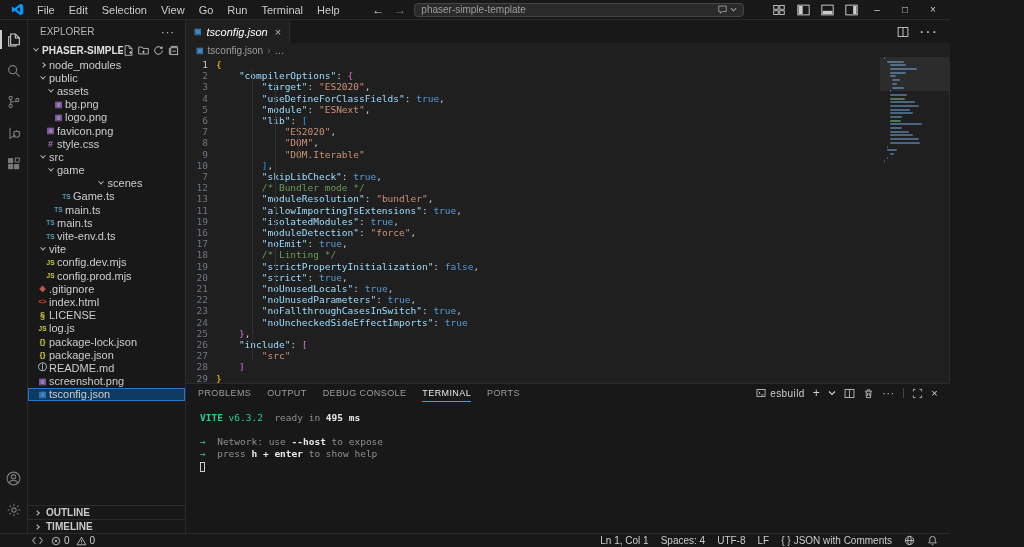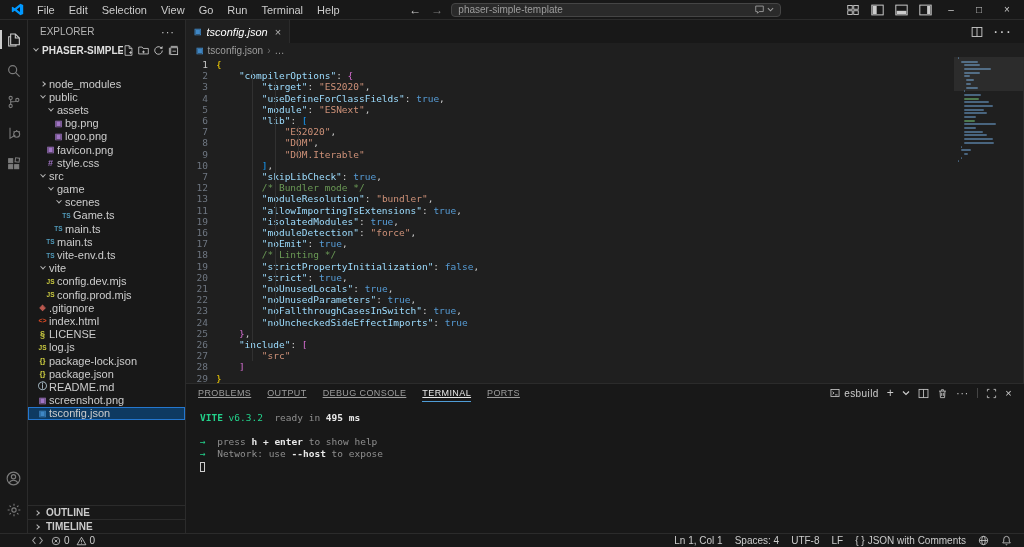--- a/index.html
+++ b/index.html
@@ -1,18 +1,18 @@
 <!DOCTYPE html>
 <html><head>
 <meta charset="utf-8">
 <style>
   * { box-sizing: border-box; margin: 0; padding: 0; }
   html,body { width:1024px; height:547px; overflow:hidden; background:#181818;
               font-family:"Liberation Sans", sans-serif; color:#cccccc; }
-  .app { width:1024px; height:547px; display:flex; flex-direction:column; }
+  .app { width:950px; height:547px; display:flex; flex-direction:column; }
 
   
   .titlebar { height:20px; flex:0 0 20px; display:flex; align-items:center;
               background:#181818; border-bottom:1px solid #2b2b2b; font-size:11px; }
   .tb-left { display:flex; align-items:center; gap:2px; padding-left:6px; }
   .menu-item { padding:2px 7px; color:#cccccc; border-radius:4px; cursor:default; }
   .tb-center { flex:1; display:flex; align-items:center; justify-content:center; gap:6px; }
   .nav-arrow { color:#cccccc; font-size:12px; padding:0 2px; }
   .nav-arrow.dim { color:#7a7a7a; }
   .cmd-center { width:330px; height:14px; background:#2a2a2a; border:1px solid #454545;
@@ -40,21 +40,21 @@
   .sidebar { width:158px; flex:0 0 158px; background:#181818; border-right:1px solid #2b2b2b;
              display:flex; flex-direction:column; min-height:0; }
   .sb-header { height:23px; flex:0 0 23px; display:flex; align-items:center;
                justify-content:space-between; padding:0 10px 0 12px; font-size:10px;
                color:#b5b5b5; }
   .sb-ellipsis { color:#cccccc; letter-spacing:1px; font-size:11px; }
   .sb-section { height:15px; flex:0 0 15px; display:flex; align-items:center; padding:0 4px 0 4px;
                 font-size:10px; font-weight:bold; color:#e0e0e0; }
   .sb-section .sec-label { flex:1; white-space:nowrap; overflow:hidden; }
   .sec-actions { display:flex; gap:4px; align-items:center; padding-right:2px; }
-  .tree { position:relative;margin-top:19px; }
+  .tree { position:relative; }
   .tree-row { height:13.2px; display:flex; align-items:center; font-size:11px;
               white-space:nowrap; color:#cccccc; }
   .tree-row.selected { background:#0e3a61; outline:1px solid #2477cf; outline-offset:-1px; }
   .slot { width:13px; flex:0 0 13px; display:flex; align-items:center; justify-content:center; }
   .chev { width:4px; height:4px; border-right:1.2px solid #b8b8b8; border-bottom:1.2px solid #b8b8b8;
           display:inline-block; }
   .chev.open { transform:rotate(45deg) translate(-1px,-1px); }
   .chev.closed { transform:rotate(-45deg); }
   .fi { font-weight:bold; font-size:6.5px; letter-spacing:0; }
   .fi-ts { color:#519aba; }
@@ -98,21 +98,21 @@
   .mm-line { height:2px; margin-bottom:1.7px; border-radius:1px; }
   .mm-slider { position:absolute; top:0; left:-4px; right:-8px; height:34px;
                background:rgba(255,255,255,0.06); }
   .code-scroll-edge { position:absolute; right:0; top:0; bottom:0; width:1px; background:#2b2b2b; }
 
   
   .panel { flex:1; background:#181818; border-top:1px solid #2b2b2b; display:flex;
            flex-direction:column; min-height:0; }
   .panel-tabs { height:18px; flex:0 0 18px; display:flex; align-items:center; gap:16px;
                 padding:0 12px; font-size:9px; letter-spacing:.4px; color:#9d9d9d; }
-  .panel-tab { height:100%; display:flex; align-items:center;text-decoration:underline; }
+  .panel-tab { height:100%; display:flex; align-items:center; }
   .panel-tab.active { color:#e7e7e7; border-bottom:1px solid #4f9cd6; }
   .panel-actions { margin-left:auto; display:flex; align-items:center; gap:8px; color:#cccccc;
                    font-size:10px; }
   .pa-term-item { display:flex; align-items:center; gap:4px; font-size:10px; color:#cccccc; }
   .pa-sep { width:1px; height:10px; background:#444444; }
   .term { flex:1; padding:10px 0 0 14px; font:9.5px/12px "DejaVu Sans Mono", monospace;
           color:#cccccc; }
   .term-line { min-height:12px; white-space:pre; }
   .tm-g { color:#23d18b; } .tm-gb { color:#23d18b; font-weight:bold; }
   .tm-d { color:#8f8f8f; } .tm-w { color:#e8e8e8; } .tm-wb { color:#e8e8e8; font-weight:bold; }
@@ -363,21 +363,21 @@
               <span class="chev open"></span>
             </span>
             <span>src</span>
           </div>
           <div class="tree-row" style="padding-left: 16px; text-align: right;">
             <span class="slot">
               <span class="chev open"></span>
             </span>
             <span>game</span>
           </div>
-          <div class="tree-row" style="padding-left: 24px;">
+          <div class="tree-row" style="padding-left: 24px; justify-content: center;">
             <span class="slot">
               <span class="chev open"></span>
             </span>
             <span>scenes</span>
           </div>
           <div class="tree-row" style="padding-left: 32px;">
             <span class="slot">
               <span class="fi fi-ts">TS</span>
             </span>
             <span>Game.ts</span>
@@ -628,22 +628,22 @@
                   </g>
                 </svg>
               </span>
               <span style="font-size:11px;">×</span>
             </span>
           </div>
         <div style="position:absolute;"></div>
         <div class="term" id="terminal">
             <div class="term-line"><span class="tm-gb">VITE</span><span class="tm-g"> v6.3.2</span><span class="tm-d">  ready in </span><span class="tm-wb">495 ms</span></div>
             <div class="term-line">&nbsp;</div>
+            <div class="term-line"><span class="tm-g">→  </span><span class="tm-d">Network: use </span><span class="tm-wb">--host</span><span class="tm-d"> to expose</span></div>
             <div class="term-line"><span class="tm-g">→  </span><span class="tm-d">press </span><span class="tm-wb">h + enter</span><span class="tm-d"> to show help</span></div>
-            <div class="term-line"><span class="tm-g">→  </span><span class="tm-d">Network: use </span><span class="tm-wb">--host</span><span class="tm-d"> to expose</span></div>
             <div class="term-line"><span class="term-cursor"></span></div>
           </div>
       </div>
     </div>
   </div>
 
   <div class="statusbar">
     <div class="sb-left">
       <span class="status-item">
         <svg width="11" height="11" viewBox="0 0 16 16">

